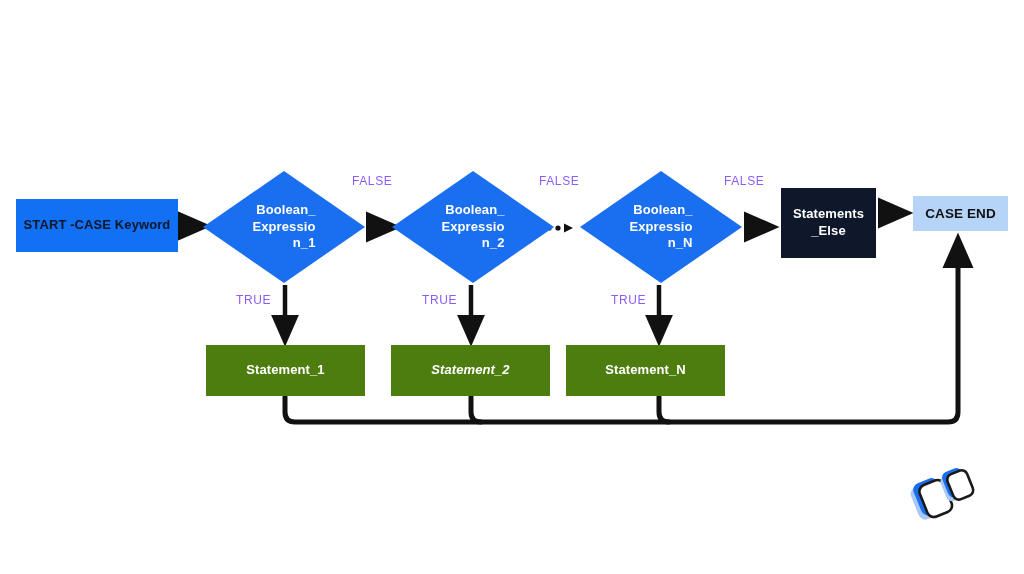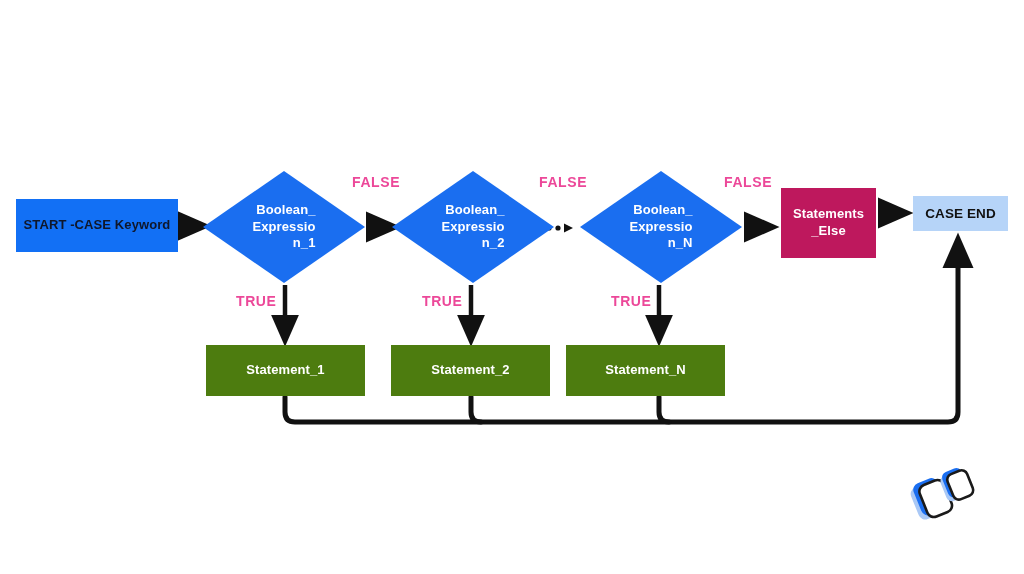--- a/index.html
+++ b/index.html
@@ -33,21 +33,21 @@
     z-index: 3;
   }
   .rect-start {
     background: #1270F5;
     color: #0f172a;
     font-size: 13px;
     left: 16px; top: 199px;
     width: 162px; height: 53px;
   }
   .rect-else {
-    background: #be185d;
+    background: #0f172a;
     color: #ffffff;
     font-size: 13px;
     left: 781px; top: 188px;
     width: 95px; height: 70px;
     white-space: pre-line;
   }
   .rect-end {
     background: #B6D4F8;
     color: #111111;
     font-size: 13.5px;
@@ -55,21 +55,21 @@
     width: 95px; height: 35px;
   }
   .rect-stmt {
     background: #4d7c0f;
     color: #ffffff;
     font-size: 13px;
     top: 345px;
     width: 159px; height: 51px;
   }
   .stmt1 { left: 206px; }
-  .stmt2 { left: 391px; }
+  .stmt2 { left: 391px; font-style: italic; }
   .stmt3 { left: 566px; }
 
   .diamond {
     position: absolute;
     width: 162px;
     height: 112px;
     top: 171px;
     z-index: 3;
   }
   .diamond .shape {
@@ -93,23 +93,23 @@
     text-align: right;
     white-space: pre-line;
     letter-spacing: 0.1px;
   }
   .d1 { left: 203px; }
   .d2 { left: 392px; }
   .d3 { left: 580px; }
 
   .edge-label {
     position: absolute;
-    font-size: 14px;
-    font-weight: bold;
-    color: #ec4899;
+    font-size: 12px;
+    font-weight: normal;
+    color: #8b5cf6;
     letter-spacing: 0.6px;
     z-index: 4;
     white-space: nowrap;
   }
   .f1 { left: 352px; top: 174px; }
   .f2 { left: 539px; top: 174px; }
   .f3 { left: 724px; top: 174px; }
   .t1 { left: 236px; top: 293px; }
   .t2 { left: 422px; top: 293px; }
   .t3 { left: 611px; top: 293px; }

